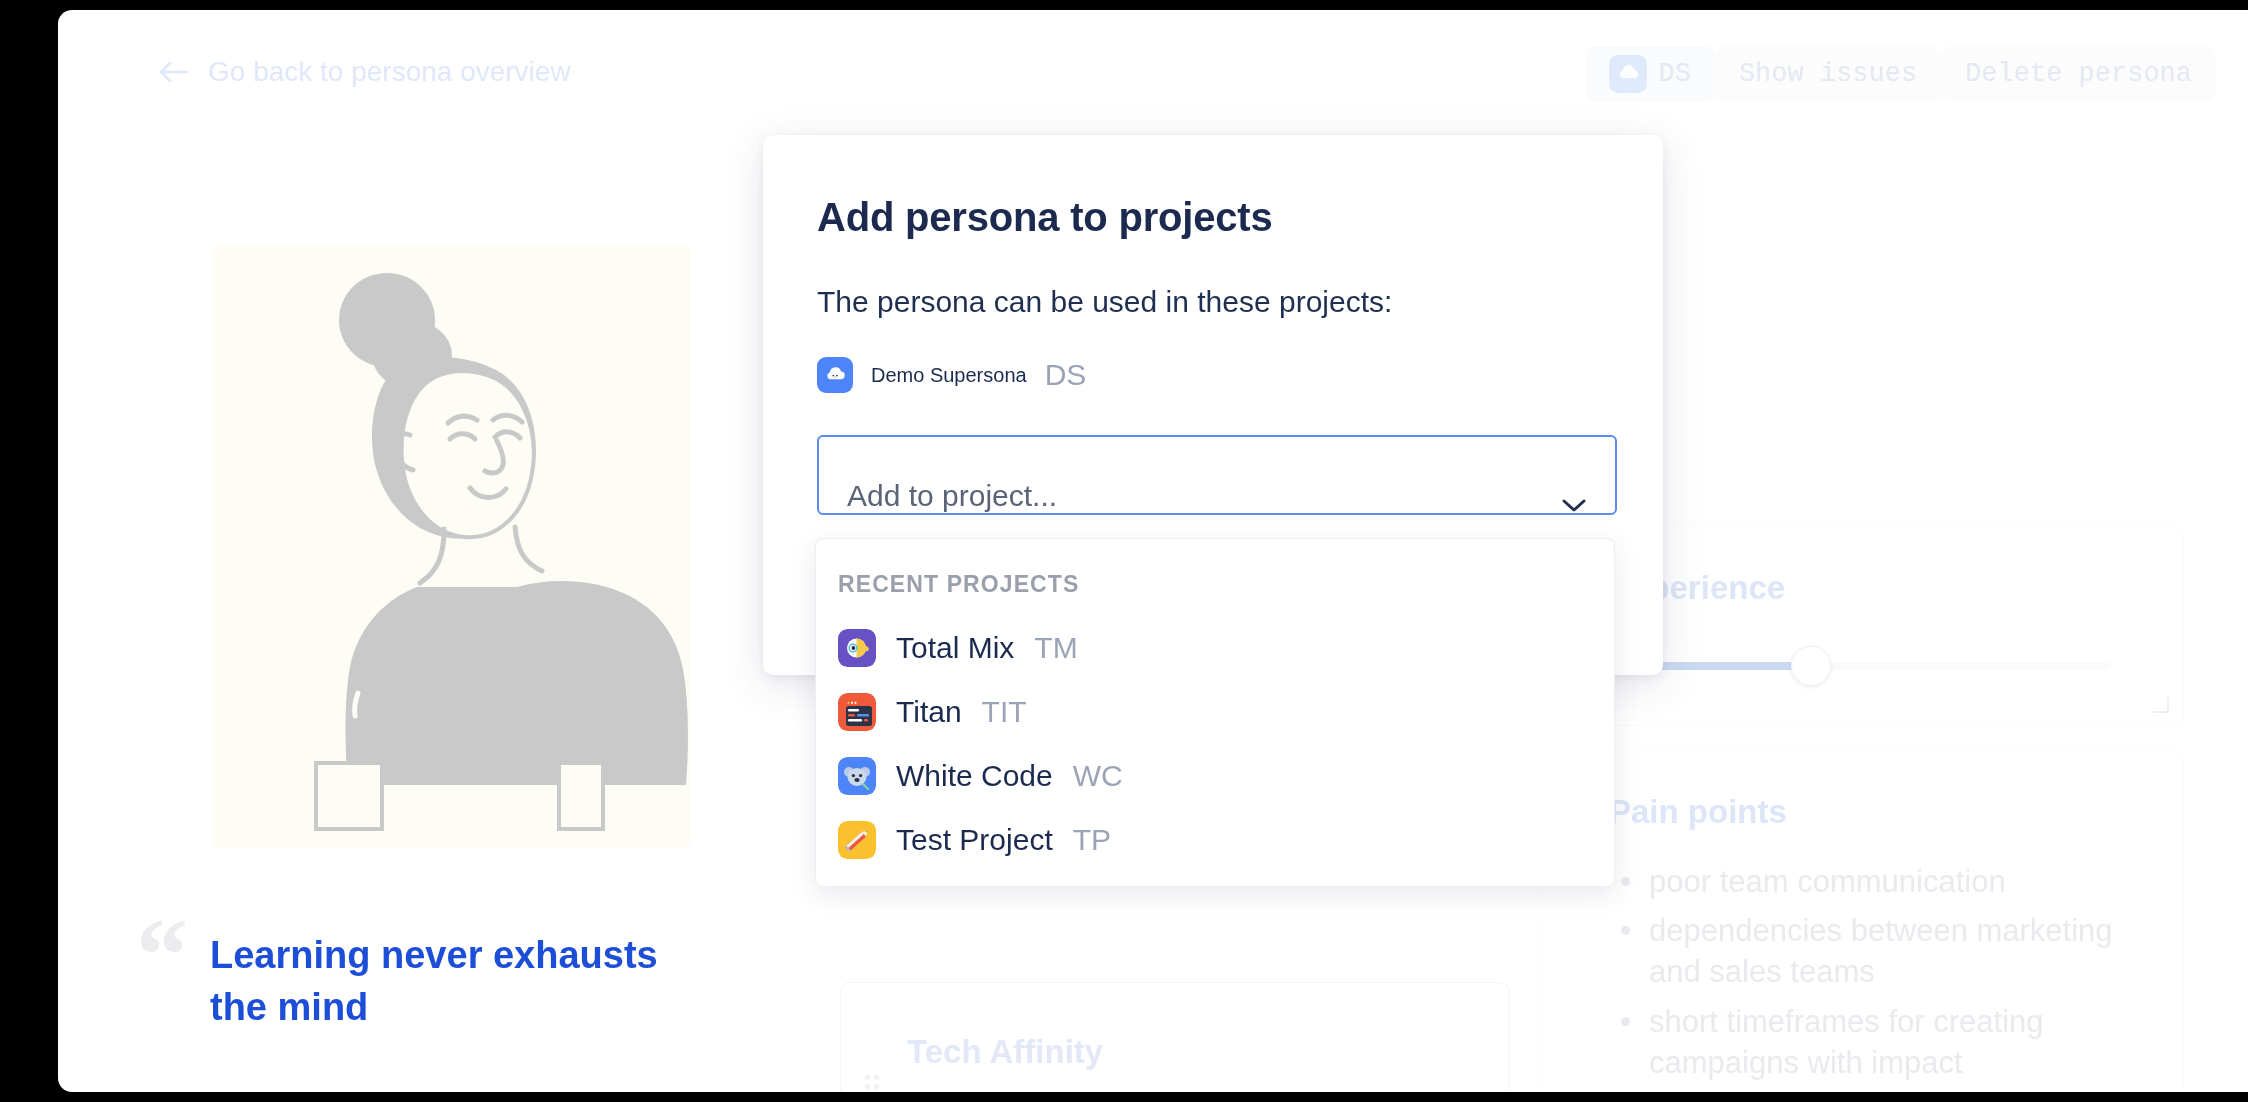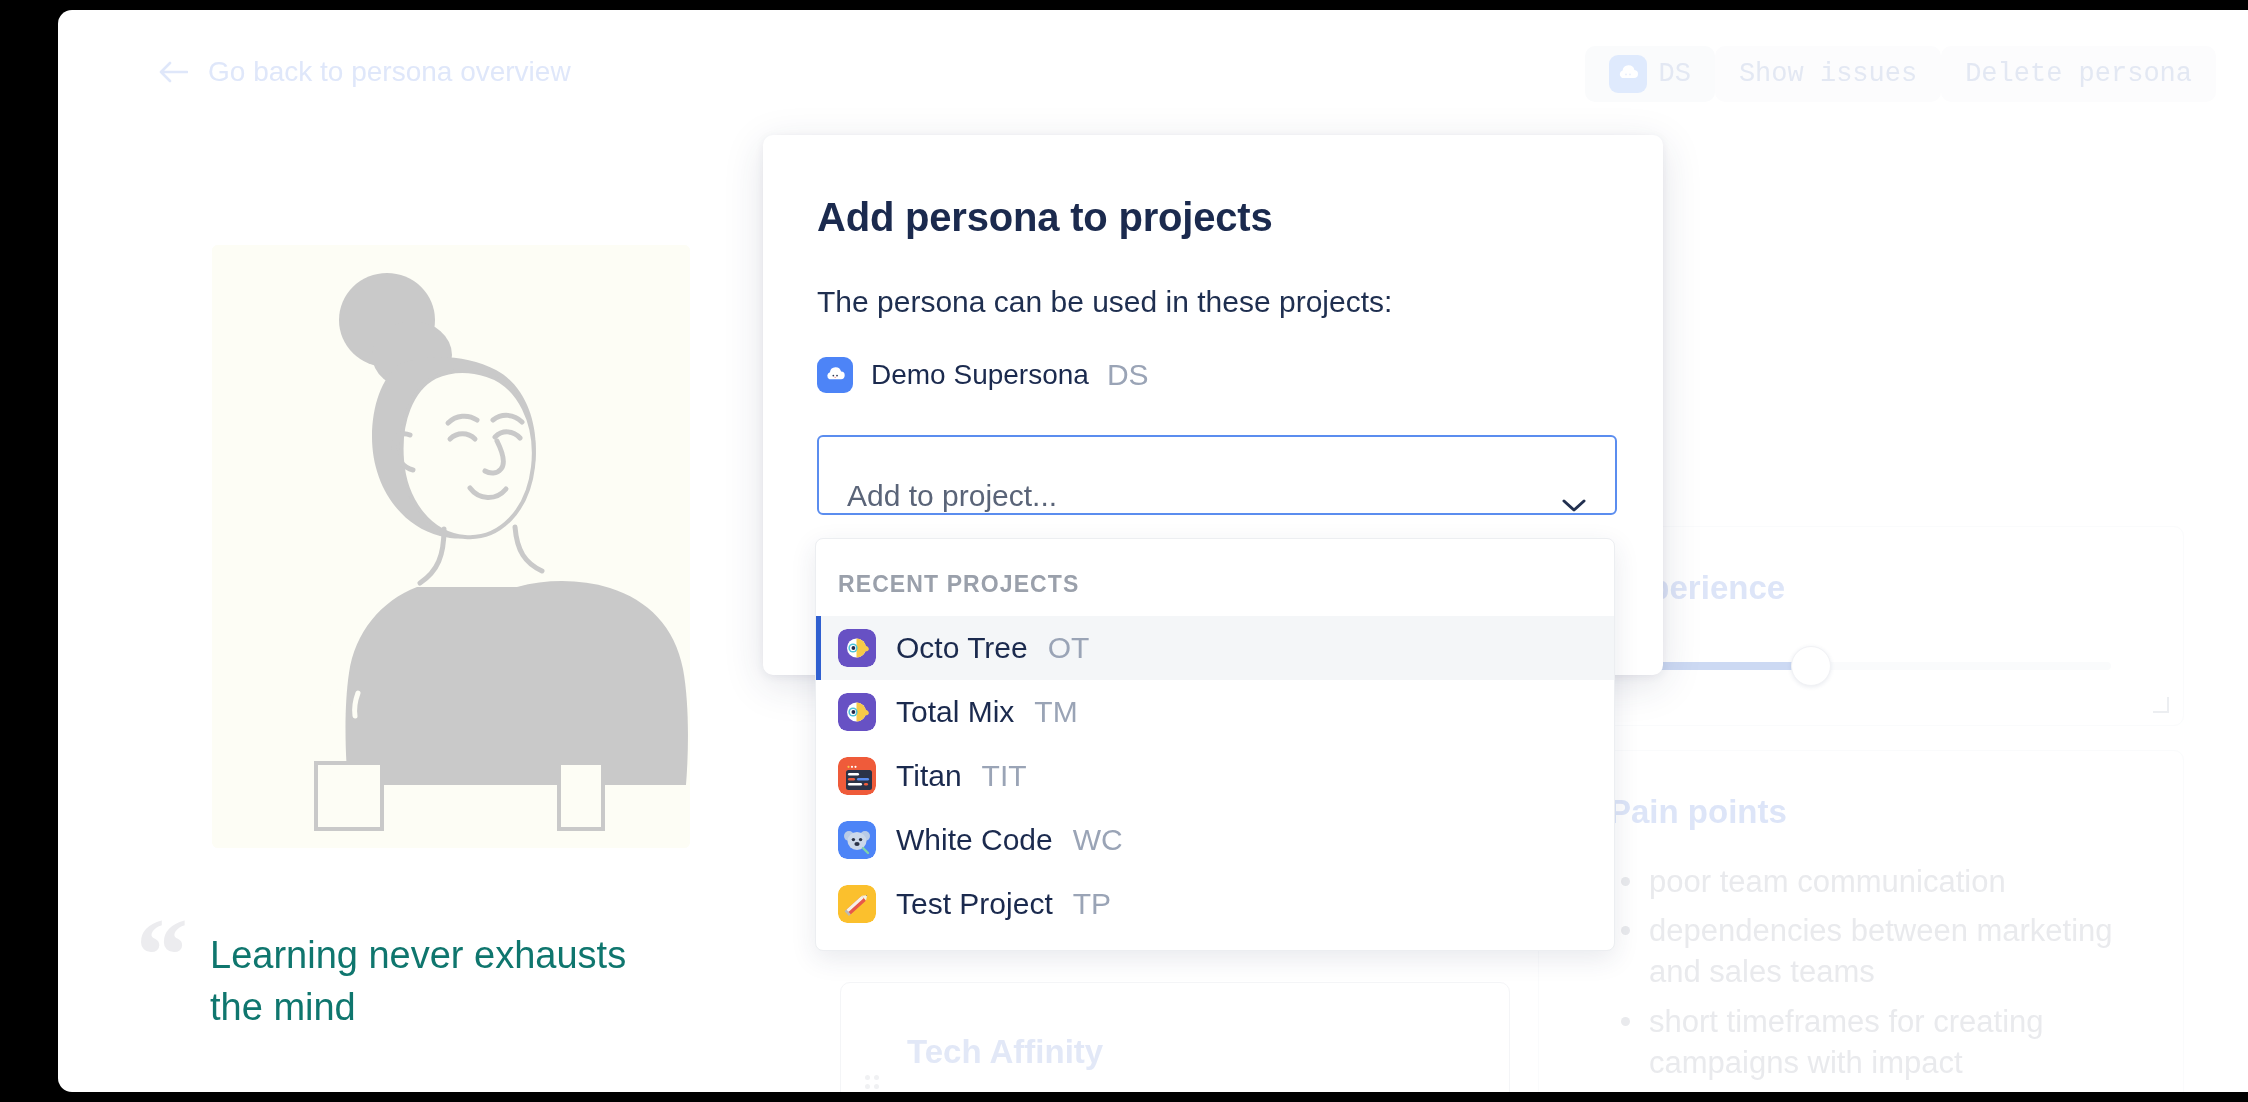--- a/index.html
+++ b/index.html
@@ -123,24 +123,25 @@
   }
   .quote-mark {
     color: #ececef;
     font-family: "Liberation Serif", serif;
     font-size: 104px;
     line-height: 0.76;
     font-weight: 700;
     flex: none;
   }
   .quote-text {
-    color: #0f766e;
+    color: #1d4ed8;
     font-size: 38px;
     line-height: 1.38;
     padding-top: 14px;
+    font-weight: bold;
   }
 
   
   .tech-card {
     position: absolute;
     left: 782px;
     top: 972px;
     width: 670px;
     height: 150px;
     background: #ffffff;
@@ -297,21 +298,21 @@
   }
   .persona-row {
     position: absolute;
     left: 54px;
     top: 222px;
     display: flex;
     align-items: center;
     gap: 18px;
   }
   .persona-row .pname {
-    font-size: 28px;
+    font-size: 20px;
     color: #1b2a4e;
   }
   .persona-row .pabbr {
     font-size: 30px;
     color: #9aa4b6;
   }
   .sp-icon {
     width: 36px; height: 36px;
     border-radius: 9px;
     background: #4d84f7;
@@ -539,35 +540,20 @@
         <svg width="26" height="16" viewBox="0 0 26 16" fill="none">
           <path d="M3 4 L13 13 L23 4" stroke="#223050" stroke-width="3" stroke-linecap="round" stroke-linejoin="round"></path>
         </svg>
       </span>
     </div>
   </div>
 
   <div class="dropdown">
     <div class="dd-head">RECENT PROJECTS</div>
 
-    <div class="dd-item active">
-      <span class="pj-icon">
-        <svg width="38" height="38" viewBox="0 0 38 38">
-          <rect width="38" height="38" rx="9" fill="#6751c4"></rect>
-          <path d="M9 19a9.5 9.5 0 0 1 19 0 9.5 9.5 0 0 1-19 0z" fill="#ffffff"></path>
-          <path d="M18.5 9.5c5.2 0 9.5 4.3 9.5 9.5s-4.3 9.5-9.5 9.5z" fill="#f7c948"></path>
-          <circle cx="15" cy="19" r="4.6" fill="#4ec3d9"></circle>
-          <circle cx="15" cy="19" r="3.1" fill="#ffffff"></circle>
-          <circle cx="15.4" cy="19" r="1.9" fill="#22284a"></circle>
-          <path d="M27.5 16.8c2.3.6 3.6 2.2 3.3 3.6-.3 1.5-2 2.2-4 1.7" fill="#f7c948"></path>
-        </svg>
-      </span>
-      <span class="pj-name">Octo Tree</span>
-      <span class="pj-abbr">OT</span>
-    </div>
 
     <div class="dd-item">
       <span class="pj-icon">
         <svg width="38" height="38" viewBox="0 0 38 38">
           <rect width="38" height="38" rx="9" fill="#6751c4"></rect>
           <path d="M9 19a9.5 9.5 0 0 1 19 0 9.5 9.5 0 0 1-19 0z" fill="#ffffff"></path>
           <path d="M18.5 9.5c5.2 0 9.5 4.3 9.5 9.5s-4.3 9.5-9.5 9.5z" fill="#f7c948"></path>
           <circle cx="15" cy="19" r="4.6" fill="#4ec3d9"></circle>
           <circle cx="15" cy="19" r="3.1" fill="#ffffff"></circle>
           <circle cx="15.4" cy="19" r="1.9" fill="#22284a"></circle>

